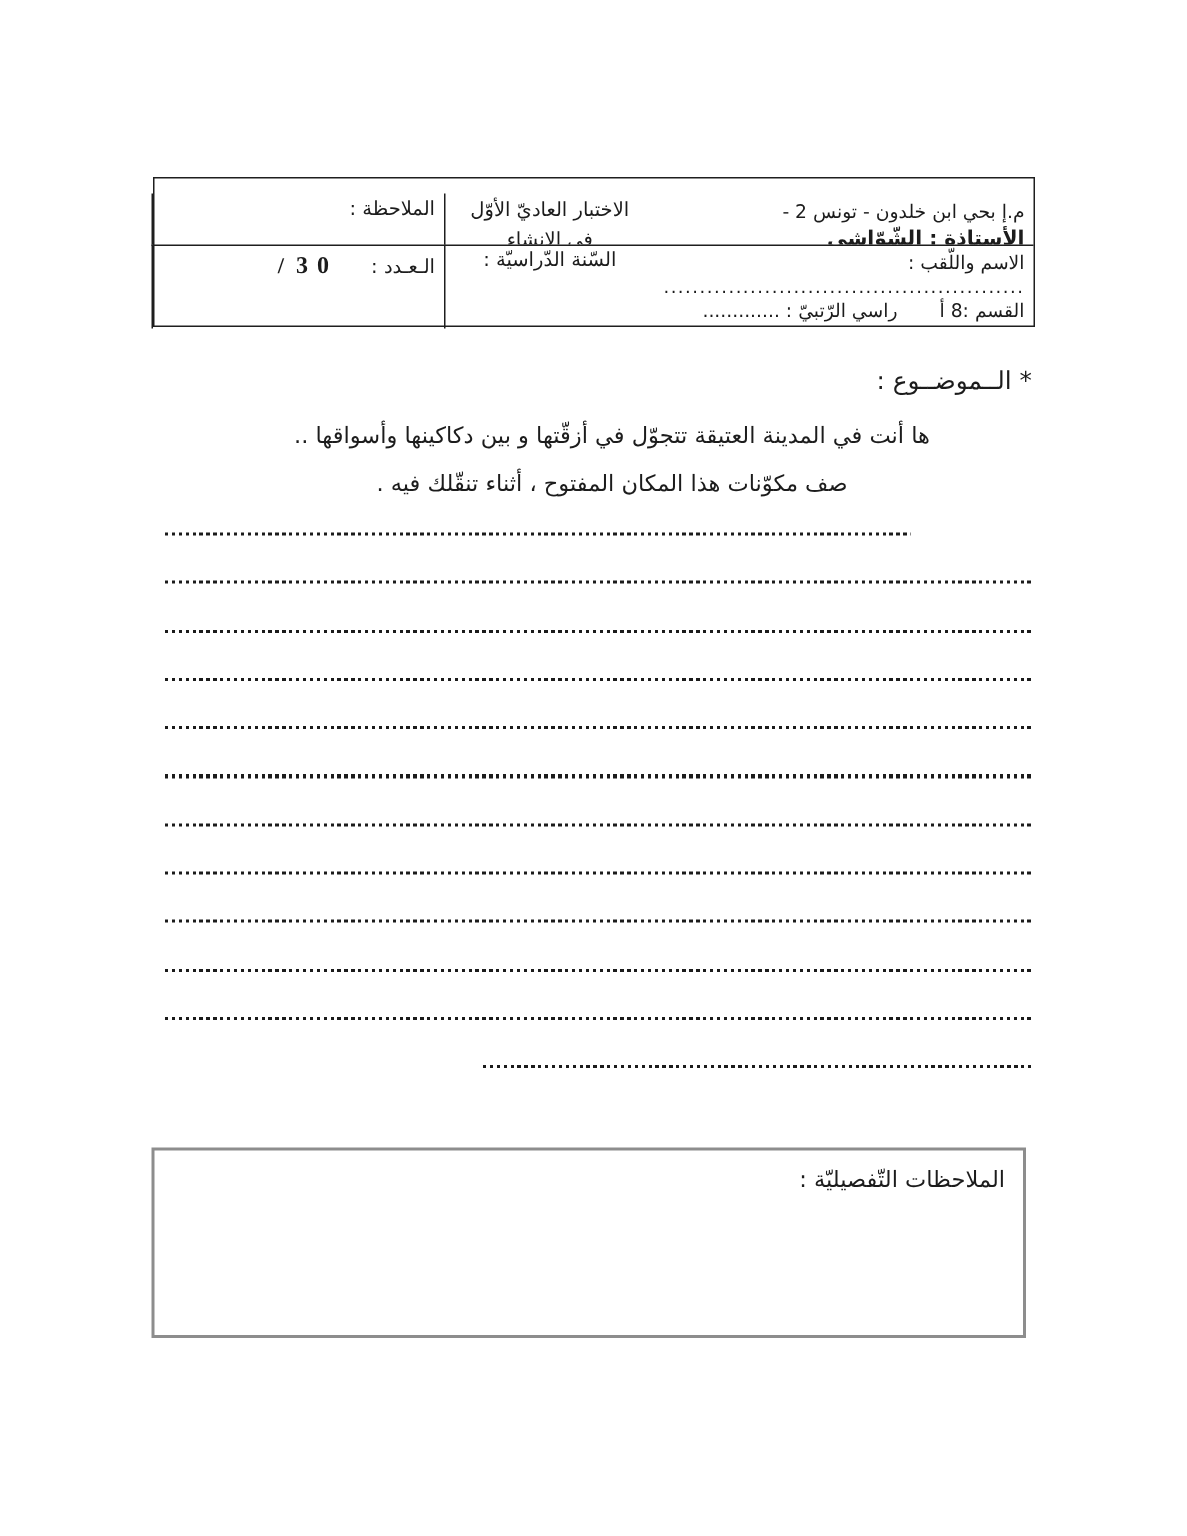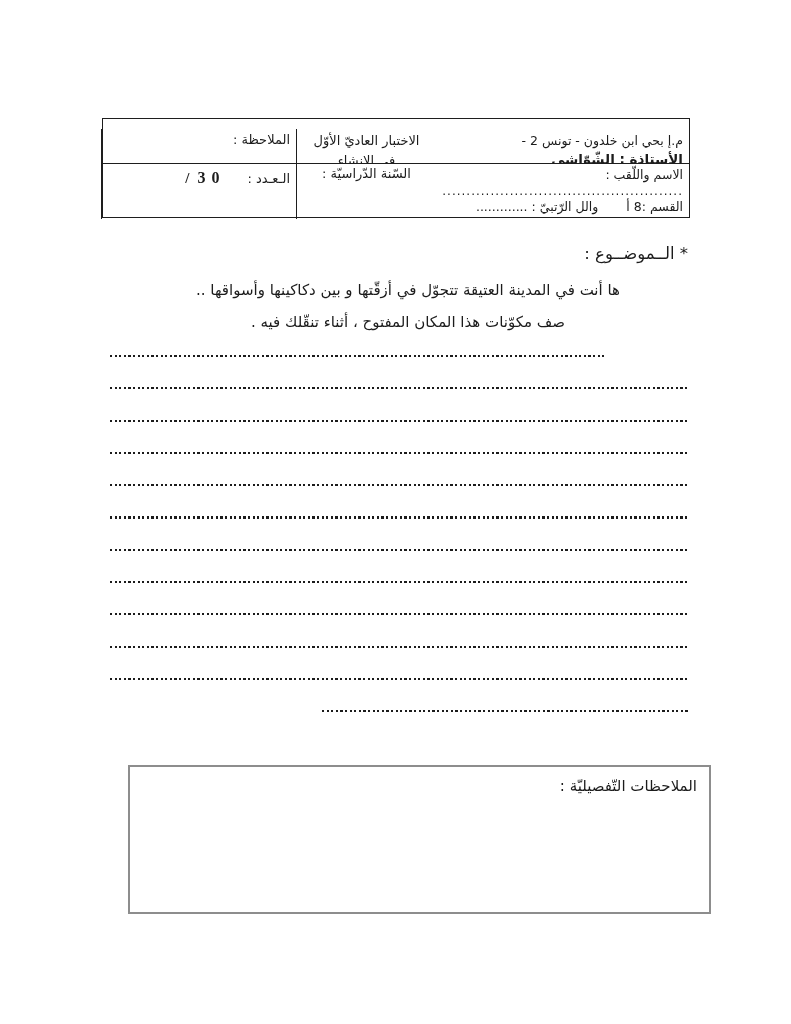--- a/index.html
+++ b/index.html
@@ -83,25 +83,24 @@
   .aline{
     height:2.2px;width:578px;margin-bottom:30.1px;
     background-image:repeating-linear-gradient(to right,
       #1b1b1b 0px,#1b1b1b 2.2px,transparent 2.2px,transparent 4.6px);
   }
   .aline.first{width:497px;}
   .aline.last{width:366px;margin-left:212px;}
   
   .remarks-box{
     position:absolute;left:101px;top:765px;
-    width:583px;height:149px;
+    width:583px;height:127px;
     border:2px solid #8d8d8d;
     box-sizing:border-box;
     direction:rtl;
-    margin-left:27px;
   }
   .remarks-label{
     padding:10px 12px 0 0;
     text-align:right;
     font-size:15px;letter-spacing:.3px;
   }
 </style>
 </head>
 <body>
 
@@ -121,21 +120,21 @@
 
     <div class="cell c-first-row note-cell">
       <div>الملاحظة :</div>
     </div>
 
     <div class="cell c-last-col">
       <div>الاسم واللّقب :</div>
       <div class="name-dots">......................................................................</div>
       <div class="class-row">
         <span>القسم :8 أ</span>
-        <span>والل الرّتبيّ : .............</span>
+        <span>راسي الرّتبيّ : .............</span>
       </div>
     </div>
 
     <div class="cell year-cell">
       <div>السّنة الدّراسيّة :</div>
       <div class="year-value">2020 - 2021</div>
     </div>
 
     <div class="cell grade-cell">
       <div class="grade-row">

